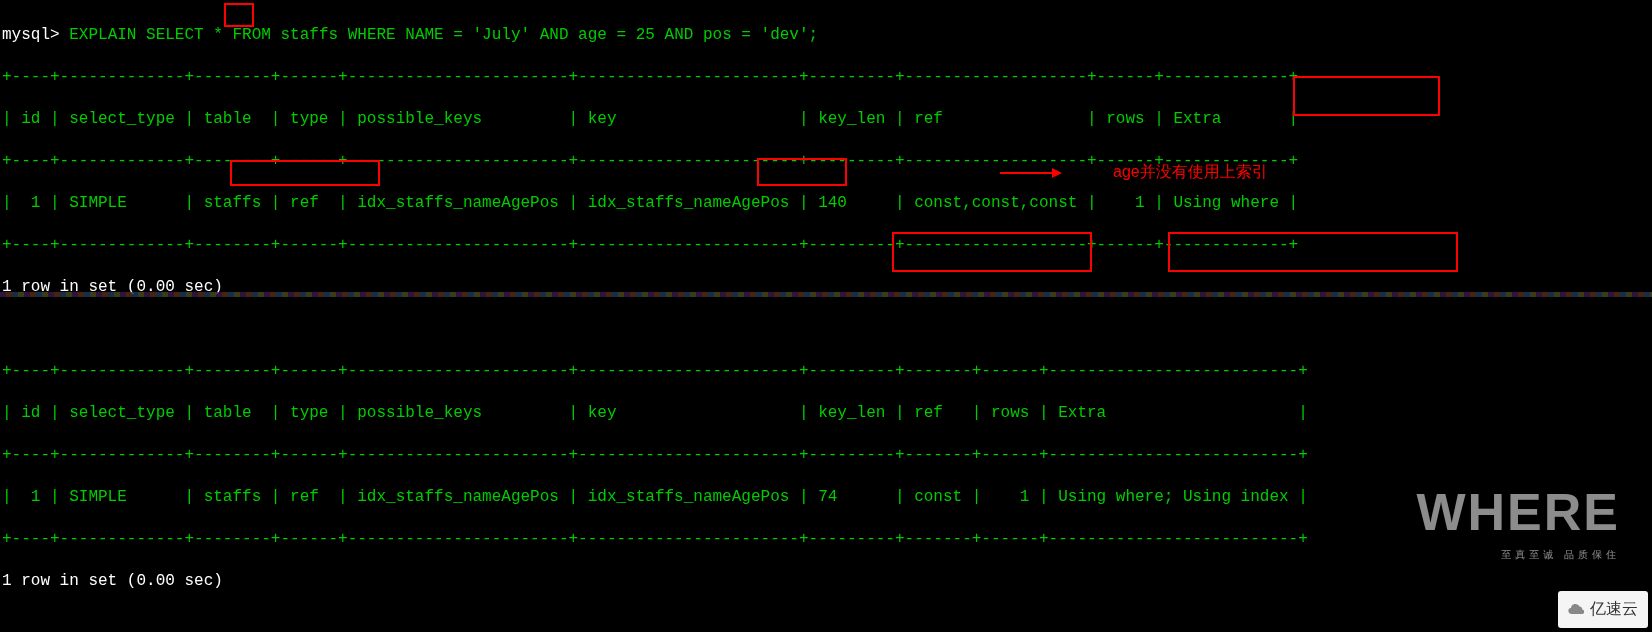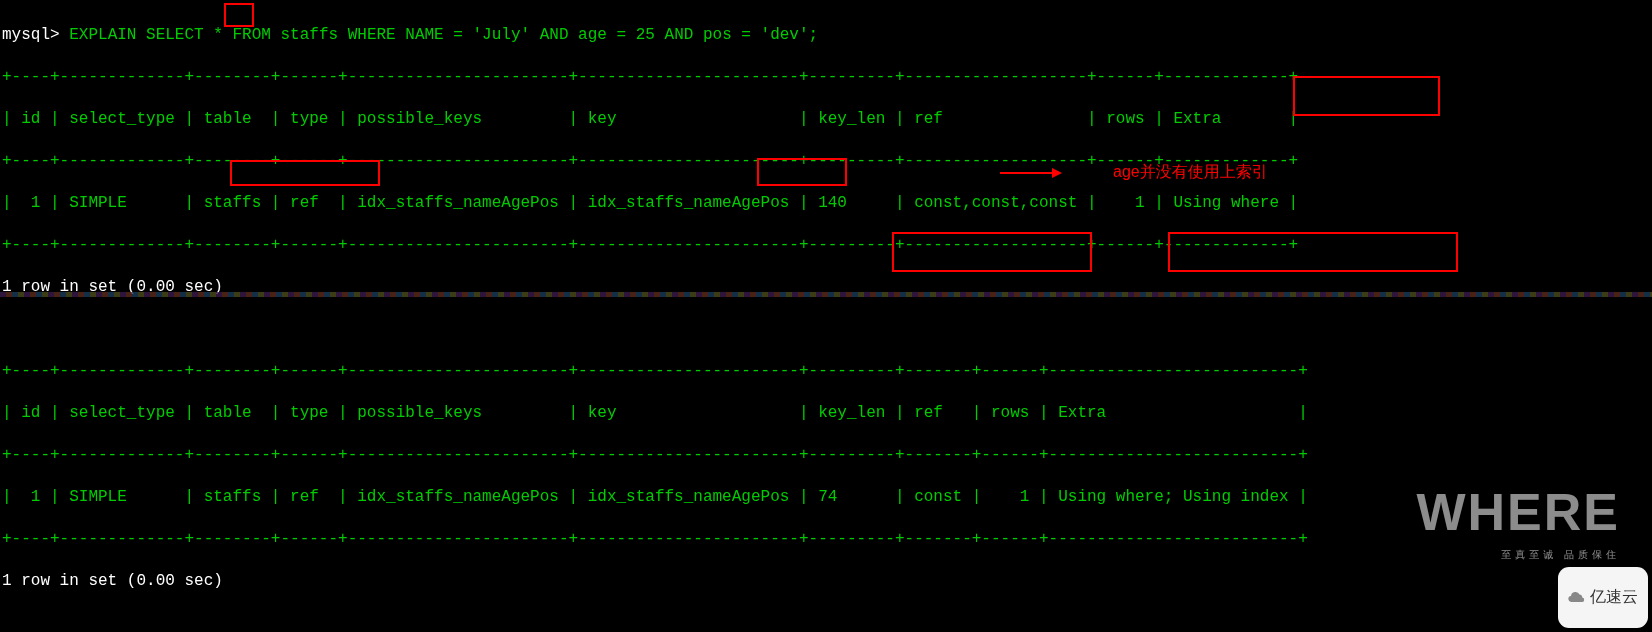--- a/index.html
+++ b/index.html
@@ -40,22 +40,22 @@
     letter-spacing: 4px;
   }
   .watermark-badge {
     position: absolute;
     right: 4px;
     bottom: 4px;
     background: #f5f5f5;
     color: #333;
     font-family: sans-serif;
     font-size: 16px;
-    padding: 20px 10px;
-    border-radius: 11px;
+    padding: 8px 10px;
+    border-radius: 3px;
     display: flex;
     align-items: center;
     gap: 4px;
   }
   .redbox {
     position: absolute;
     border: 2px solid #ff0000;
     box-sizing: border-box;
     pointer-events: none;
   }

